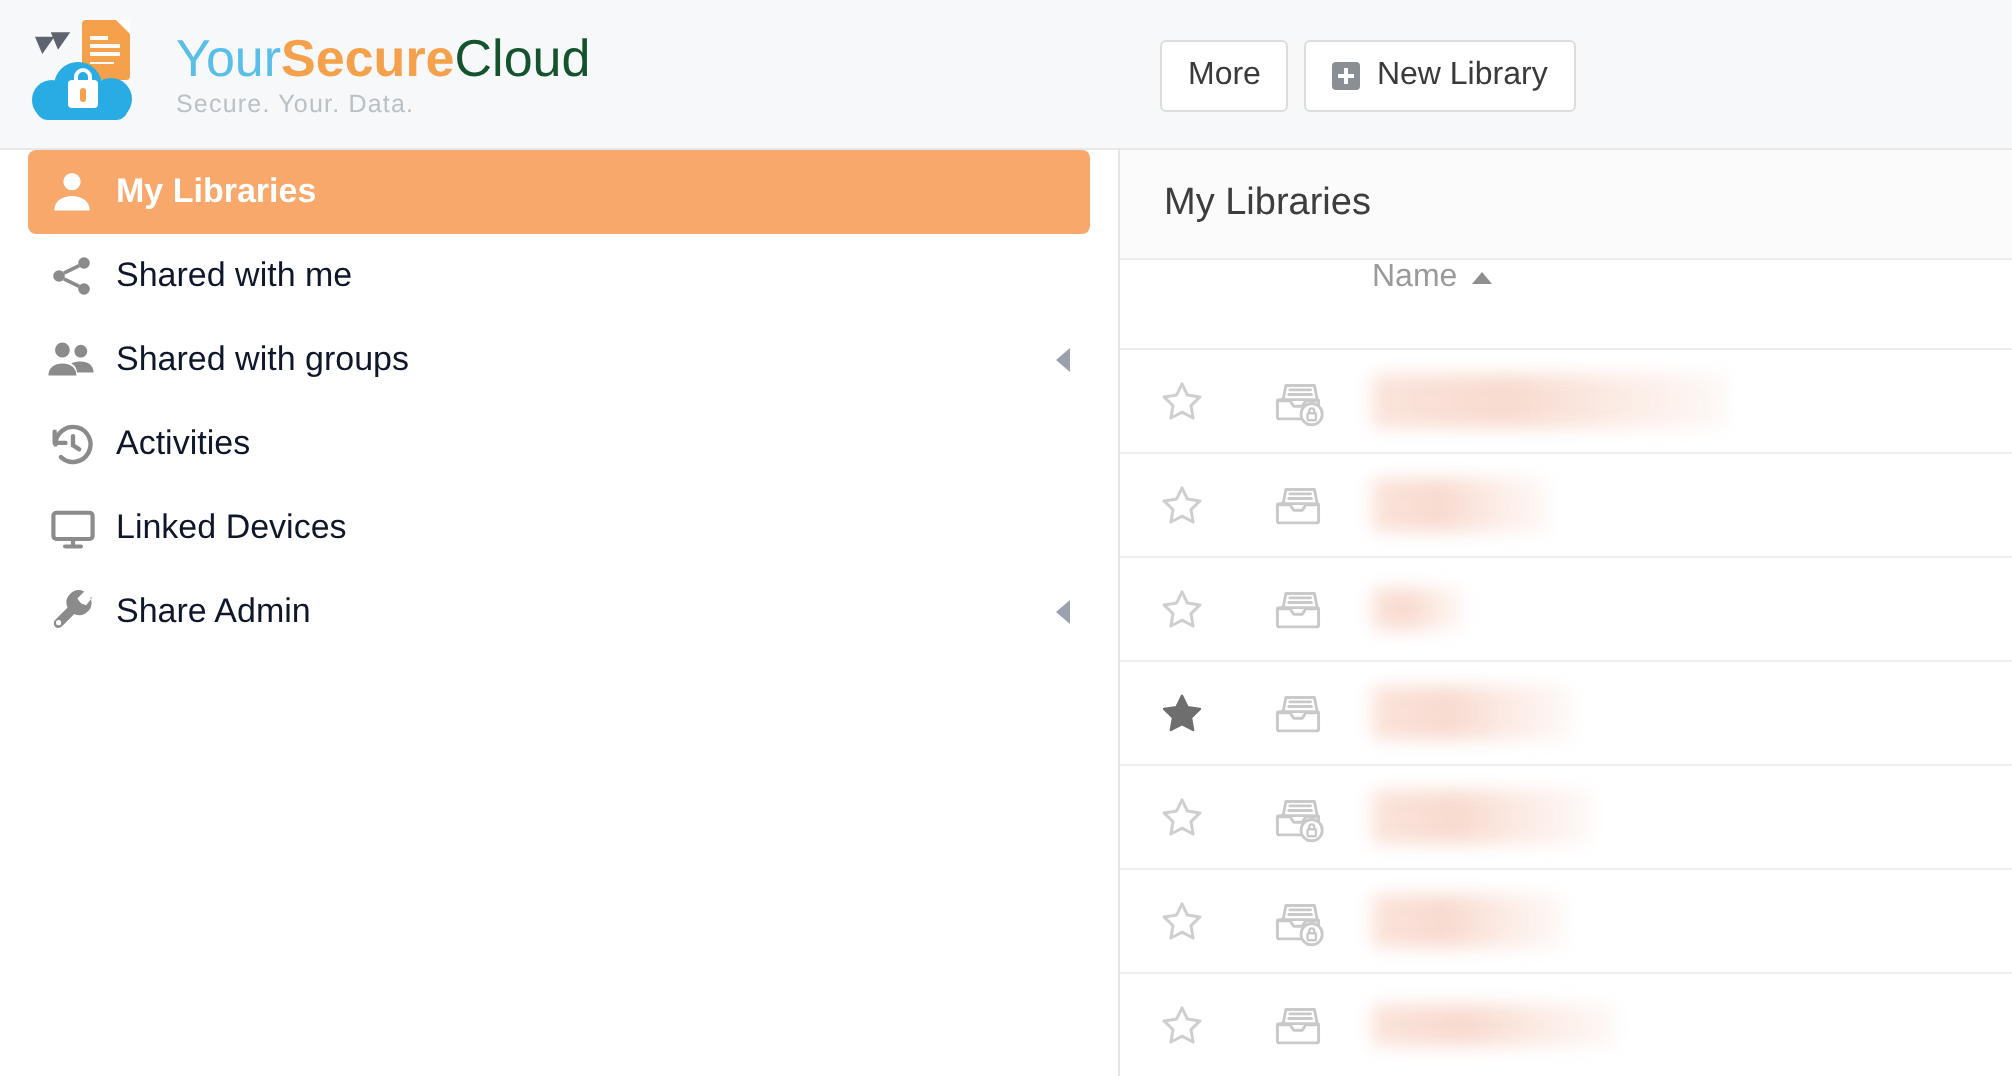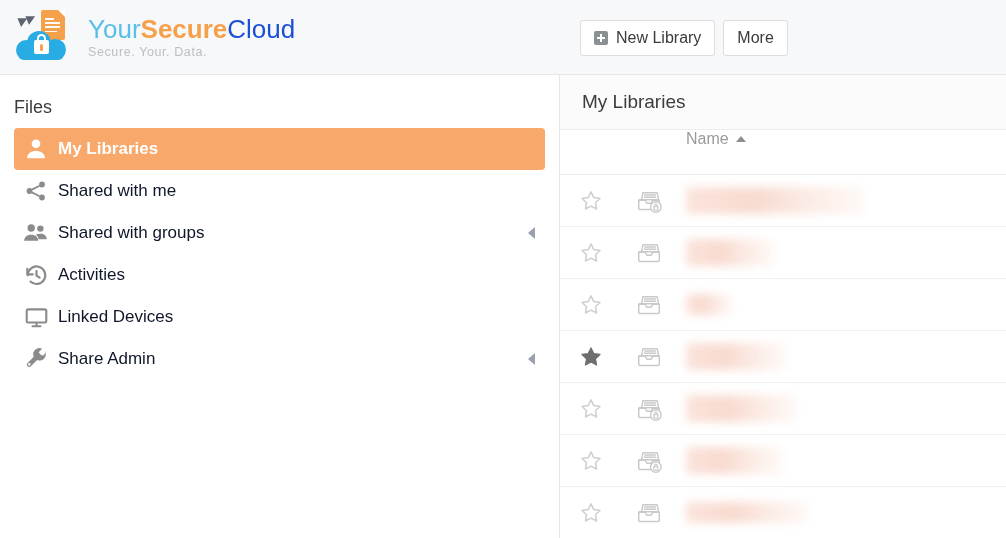--- a/index.html
+++ b/index.html
@@ -50,21 +50,21 @@
     margin-left: 10px;
     line-height: 1;
   }
   .brand-title {
     font-size: 26px;
     letter-spacing: 0px;
     white-space: nowrap;
   }
   .bt-your { color: #58bfe8; }
   .bt-secure { color: #f5a04a; font-weight: bold; }
-  .bt-cloud { color: #1d4ed8; }
+  .bt-cloud { color: #14532d; }
   .brand-tagline {
     margin-top: 4px;
     font-size: 12.5px;
     color: #b9c0c6;
     letter-spacing: 0.6px;
     white-space: nowrap;
   }
 
   
   .lg-chev {
@@ -358,33 +358,32 @@
             </span>
         </div>
       </div>
       <div class="brand-text">
         <div class="brand-title"><span class="bt-your">Your</span><span class="bt-secure">Secure</span><span class="bt-cloud">Cloud</span></div>
         <div class="brand-tagline">Secure. Your. Data.</div>
       </div>
     </div>
 
     <div class="topbar-actions">
+      <button class="btn">More</button>
       <button class="btn">
         <span class="plus-sq"></span>
         <span>New Library</span>
       </button>
-      <button class="btn">More</button>
     </div>
   </div>
 
   <div class="body">
 
     <div class="sidebar">
 
-      <div class="side-heading">Files</div>
 
       <div class="nav-item active">
         <span class="ico">
           <svg width="26" height="26" viewBox="0 0 24 24" fill="currentColor">
             <circle cx="12" cy="7.2" r="4"></circle>
             <path d="M3.8 20.5c0-4.2 3.7-6.6 8.2-6.6s8.2 2.4 8.2 6.6z"></path>
           </svg>
         </span>
         <span class="lbl">My Libraries</span>
       </div>

